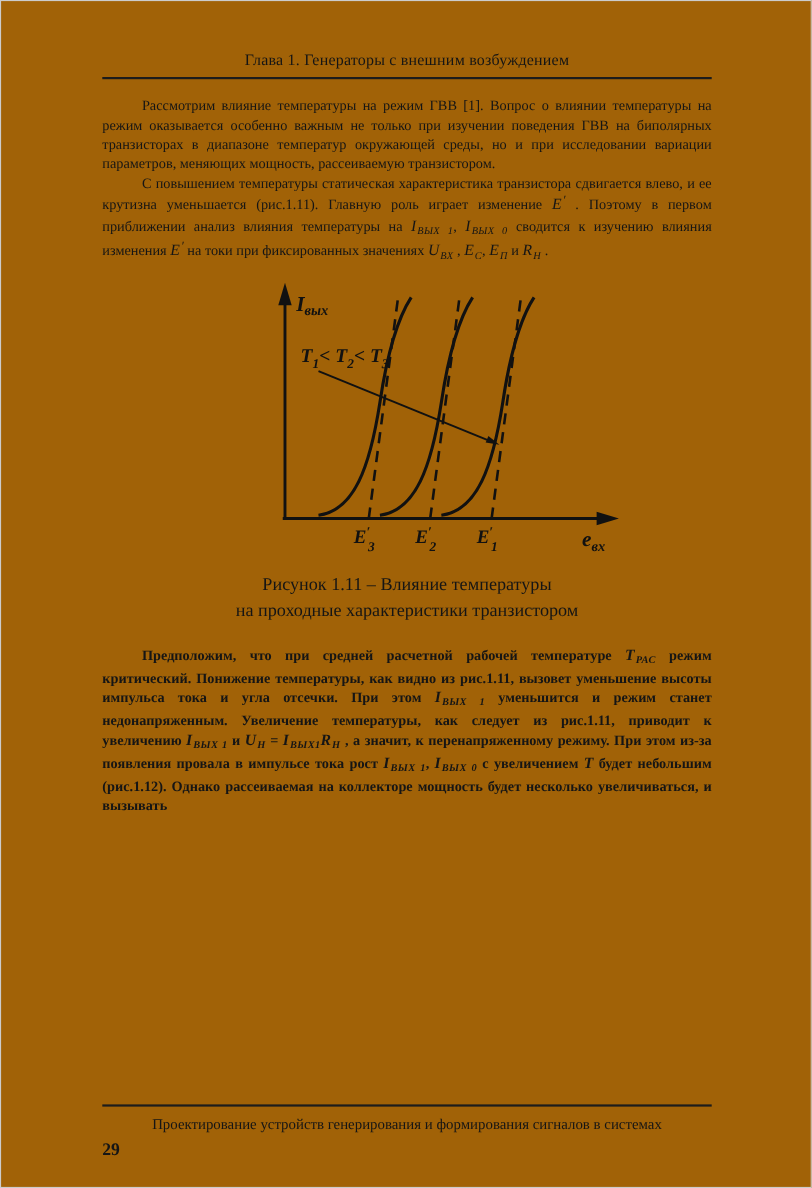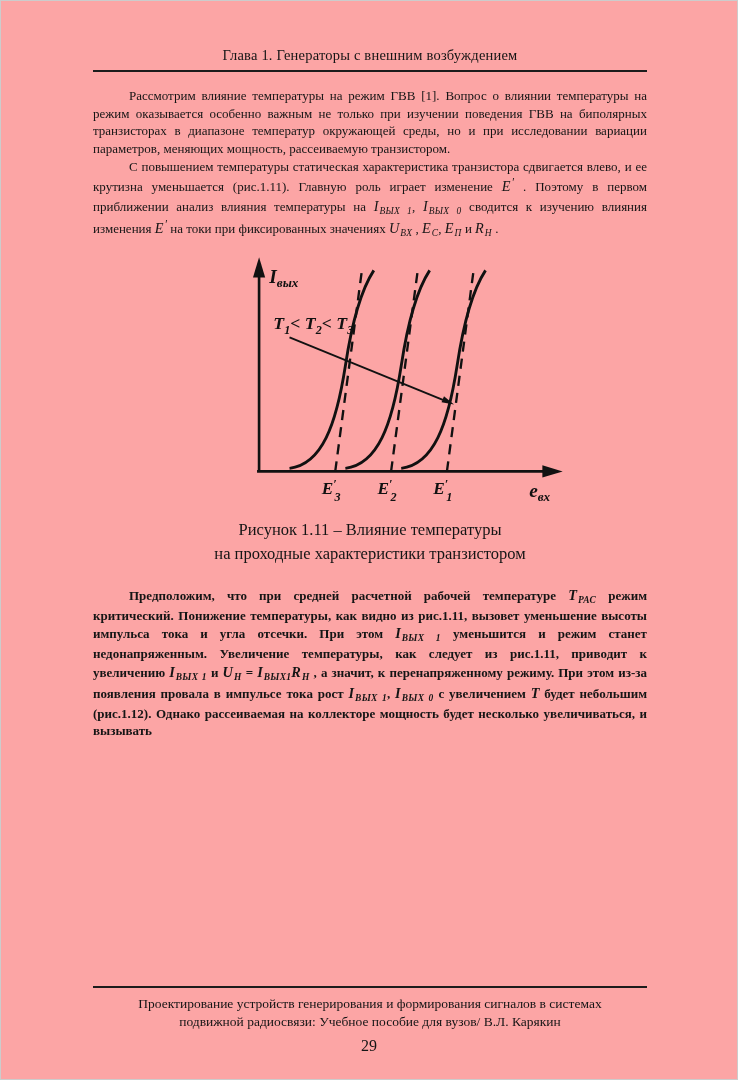--- a/index.html
+++ b/index.html
@@ -1,17 +1,17 @@
 <!DOCTYPE html>
 <html><head>
 <meta charset="utf-8">
 <style>
   html,body { margin:0; padding:0; background:#ffffff; }
   .page {
-    position:relative; width:738px; height:1080px; background:#fca5a5;
+    position:relative; width:738px; height:1080px; background:#a16207;
     box-sizing:border-box; border:1px solid #cccccc; overflow:hidden;
     font-family:"Liberation Serif", serif; color:#151515;
   }
   .header-title {
     position:absolute; top:46px; left:92px; right:90px;
     text-align:center; font-size:14.5px; letter-spacing:0.2px;
   }
   .header-rule {
     position:absolute; top:69px; left:92px; right:90px;
     border-top:2px solid #1c1c1c; height:0;
@@ -25,21 +25,21 @@
   .math .mvar { font-style:italic; }
   .math .msub { font-size:0.66em; font-style:italic; vertical-align:-0.32em; margin-left:1px; letter-spacing:0.3px; }
   .math .mprime { font-size:0.8em; vertical-align:0.42em; margin-left:1px; }
   .figure-wrap { text-align:center; margin-top:12px; }
   .figure-wrap svg { position:relative; left:16px; }
   .caption { text-align:center; font-size:16.5px; line-height:1.45; margin-top:8px; }
   .p3 { margin-top:20px !important;font-weight:bold; }
   .footer { position:absolute; left:92px; right:90px; bottom:24px; }
   .footer-rule { border-top:2px solid #1c1c1c; height:0; margin-bottom:7px; }
   .footer-line { text-align:center; font-size:13.5px; line-height:1.32; }
-  .page-number { text-align:center; font-size:16px; margin-top:6px; padding-right:2px; }
+  .page-number { text-align:left; font-size:16px; margin-top:6px; padding-right:2px;font-weight:bold; }
 </style>
 </head>
 <body>
 
 <div class="page">
 
   <div class="header-title">Глава 1. Генераторы с внешним возбуждением</div>
   <div class="header-rule"></div>
 
   <div class="content">
@@ -80,17 +80,16 @@
       <div>Рисунок  1.11 – Влияние температуры</div>
       <div>на проходные характеристики транзистором</div>
     </div>
 
     <p class="p3"><span>Предположим, что при средней расчетной рабочей температуре </span><span class="math"><span class="mvar">T</span><span class="msub">РАС</span></span><span> режим критический. Понижение температуры, как видно из рис.1.11, вызовет уменьшение высоты импульса тока и угла отсечки. При этом </span><span class="math"><span class="mvar">I</span><span class="msub">ВЫХ 1</span></span><span> уменьшится и режим станет недонапряженным. Увеличение температуры, как следует из рис.1.11, приводит к увеличению </span><span class="math"><span class="mvar">I</span><span class="msub">ВЫХ 1</span></span><span> и </span><span class="math"><span class="mvar">U</span><span class="msub">Н</span></span><span> = </span><span class="math"><span class="mvar">I</span><span class="msub">ВЫХ1</span></span><span class="math"><span class="mvar">R</span><span class="msub">Н</span></span><span> , а значит, к перенапряженному режиму. При этом из-за появления провала в импульсе тока рост </span><span class="math"><span class="mvar">I</span><span class="msub">ВЫХ 1</span></span><span>, </span><span class="math"><span class="mvar">I</span><span class="msub">ВЫХ 0</span></span><span> с увеличением </span><span class="math"><span class="mvar">T</span></span><span> будет небольшим (рис.1.12). Однако рассеиваемая на коллекторе мощность будет несколько увеличиваться, и вызывать</span></p>
   </div>
 
   <div class="footer">
     <div class="footer-rule"></div>
     <div class="footer-line">Проектирование устройств генерирования и формирования сигналов в системах</div>
-    <div class="footer-line">подвижной радиосвязи: Учебное пособие для вузов/ В.Л. Карякин</div>
     <div class="page-number">29</div>
   </div>
 
 </div>
 
 </body></html>

